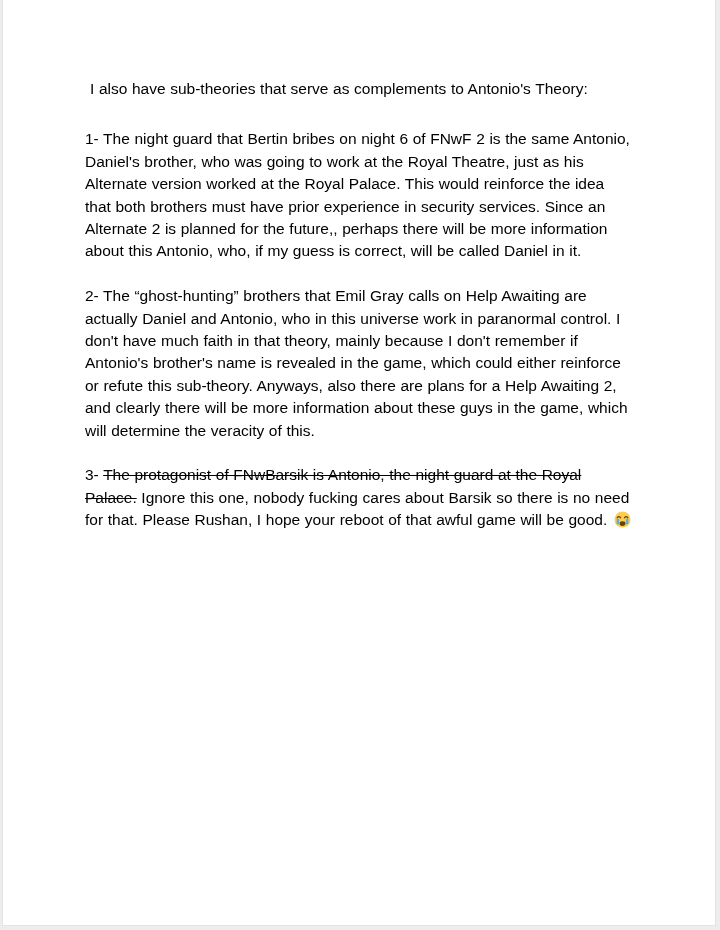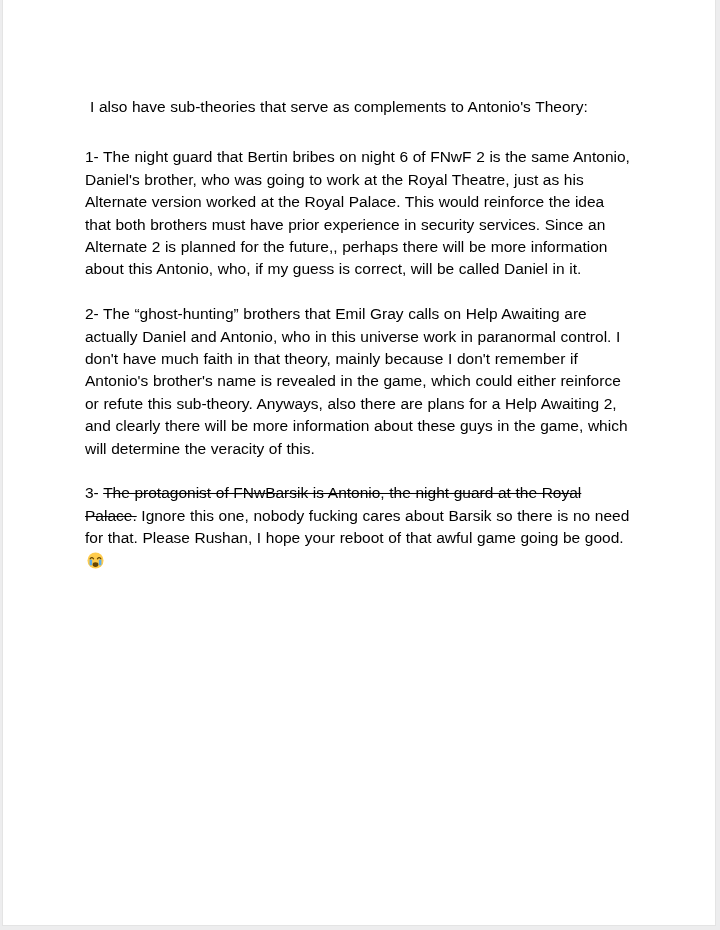--- a/index.html
+++ b/index.html
@@ -19,21 +19,21 @@
     background: #ffffff;
     border: 1px solid #e4e4e4;
   }
   .doc-content {
     padding: 91px 82px 0 82px;
     color: #000000;
     font-size: 15.5px;
     line-height: 22.4px;
     word-spacing: 0.02em;
   }
-  .para { margin-bottom: 22.4px; margin-top: 18px; }
+  .para { margin-bottom: 22.4px; }
   .intro { padding-left: 5px; margin-bottom: 28px; }
   .strike { text-decoration: line-through; }
   .emoji {
     display: inline-block;
     margin-left: 2px;
     vertical-align: -3px;
     line-height: 0;
   }
   .emoji svg { display: inline-block; }
 </style>
@@ -42,21 +42,21 @@
 
 <div class="paper">
   <div class="doc-content">
 
     <p class="para intro">I also have sub-theories that serve as complements to Antonio's Theory:</p>
 
     <p class="para">1- The night guard that Bertin bribes on night 6 of FNwF 2 is the same Antonio, Daniel's brother, who was going to work at the Royal Theatre, just as his Alternate version worked at the Royal Palace. This would reinforce the idea that both brothers must have prior experience in security services. Since an Alternate 2 is planned for the future,, perhaps there will be more information about this Antonio, who, if my guess is correct, will be called Daniel in it.</p>
 
     <p class="para">2- The “ghost-hunting” brothers that Emil Gray calls on Help Awaiting are actually Daniel and Antonio, who in this universe work in paranormal control. I don't have much faith in that theory, mainly because I don't remember if Antonio's brother's name is revealed in the game, which could either reinforce or refute this sub-theory. Anyways, also there are plans for a Help Awaiting 2, and clearly there will be more information about these guys in the game, which will determine the veracity of this.</p>
 
-    <p class="para"><span>3- </span><span class="strike">The protagonist of FNwBarsik is Antonio, the night guard at the Royal Palace.</span><span> Ignore this one, nobody fucking cares about Barsik so there is no need for that. Please Rushan, I hope your reboot of that awful game going be good. </span><span class="emoji"><svg viewBox="0 0 36 36" width="17" height="17" aria-hidden="true">
+    <p class="para"><span>3- </span><span class="strike">The protagonist of FNwBarsik is Antonio, the night guard at the Royal Palace.</span><span> Ignore this one, nobody fucking cares about Barsik so there is no need for that. Please Rushan, I hope your reboot of that awful game will be good. </span><span class="emoji"><svg viewBox="0 0 36 36" width="17" height="17" aria-hidden="true">
           <circle cx="18" cy="18" r="17" fill="#FFCC4D"></circle>
           <path d="M6.5 14.5 Q10.25 9.5 14 14.5" stroke="#664500" stroke-width="2.4" fill="none" stroke-linecap="round"></path>
           <path d="M22 14.5 Q25.75 9.5 29.5 14.5" stroke="#664500" stroke-width="2.4" fill="none" stroke-linecap="round"></path>
           <ellipse cx="18" cy="26.5" rx="6.2" ry="5" fill="#664500"></ellipse>
           <path d="M5.5 16.5 h5.4 v9.5 a2.7 2.7 0 0 1 -5.4 0 z" fill="#5DADEC"></path>
           <path d="M25.1 16.5 h5.4 v9.5 a2.7 2.7 0 0 1 -5.4 0 z" fill="#5DADEC"></path>
         </svg></span></p>
 
   </div>
 </div>

